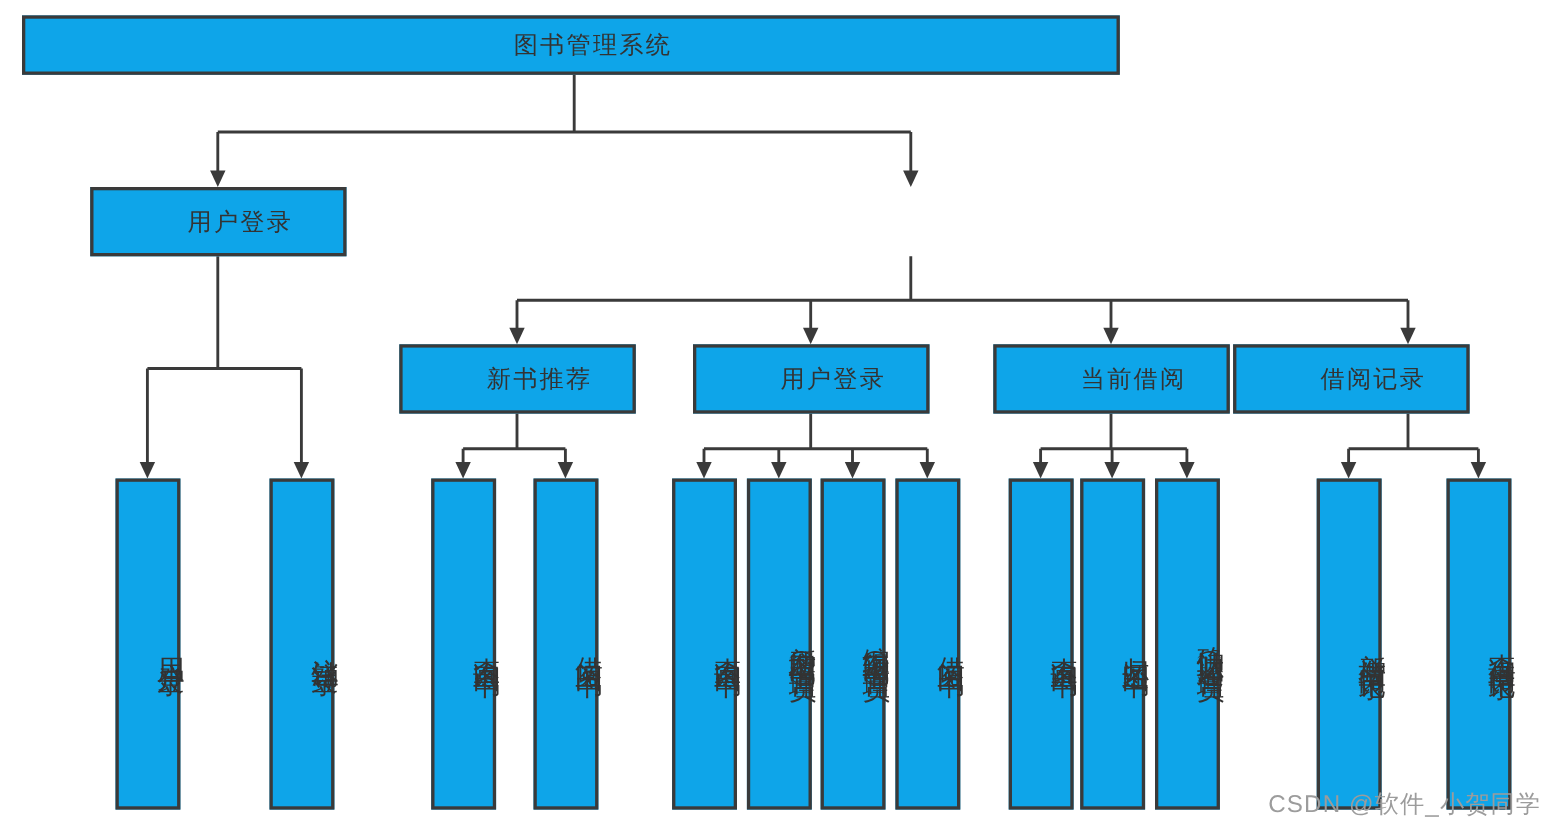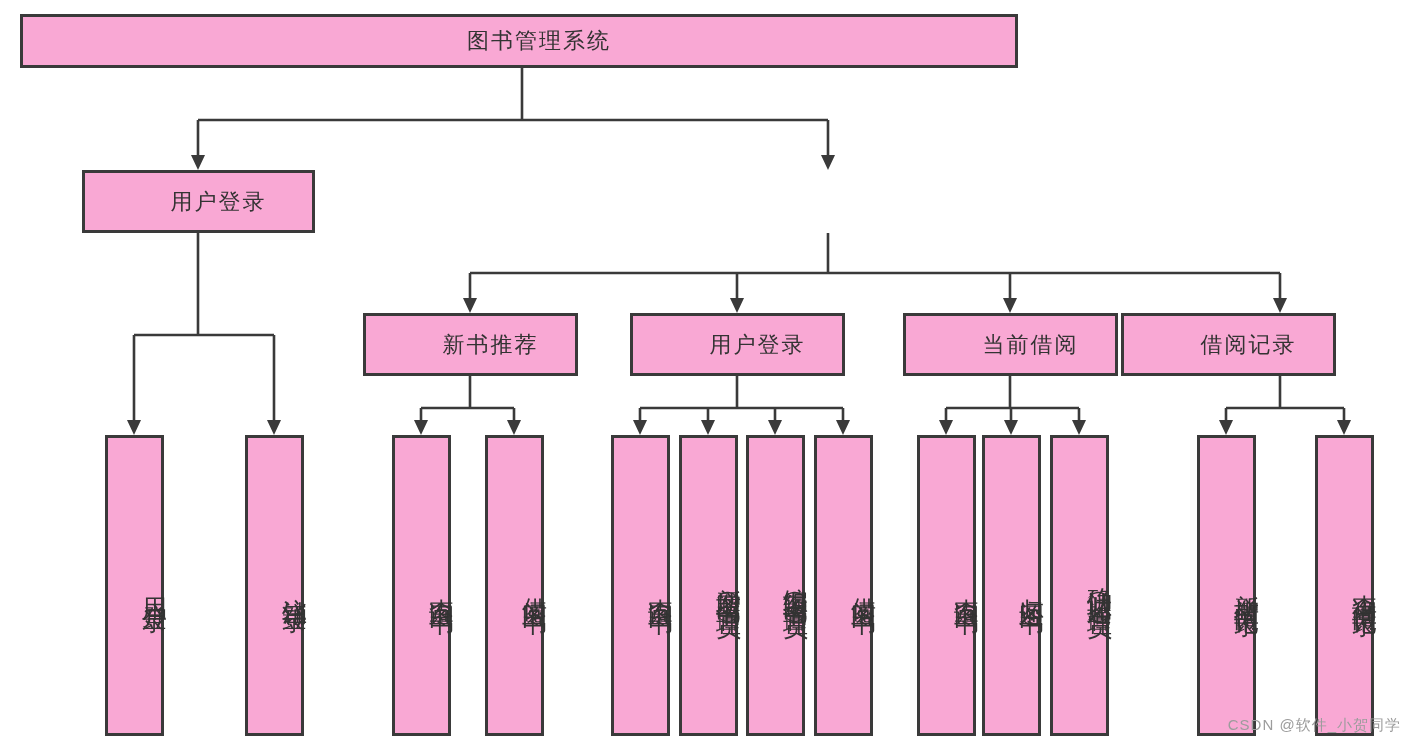--- a/index.html
+++ b/index.html
@@ -22,21 +22,21 @@
     left: 0; top: 0;
     width: 1405px; height: 747px;
     pointer-events: none;
   }
   svg.wires path { stroke: var(--line); stroke-width: 2.6; fill: none; }
   svg.wires polygon { fill: var(--line); stroke: none; }
   .box {
     position: absolute;
     box-sizing: border-box;
     border: 3px solid var(--line);
-    background: #f9a8d4;
+    background: #0ea5e9;
     color: var(--text);
     display: flex;
     align-items: center;
     justify-content: center;
     font-size: 22px;
     letter-spacing: 2px;
     white-space: nowrap;
     padding-left: 40px;
   }
   .root  { left: 20px;  top: 14px;  width: 998px; height: 54px; }
@@ -67,21 +67,21 @@
   .lf8  { left: 814px; }
   .lf9  { left: 917px; }
   .lf10 { left: 982px; }
   .lf11 { left: 1050px; }
   .lf12 { left: 1197px; }
   .lf13 { left: 1315px; }
   .watermark {
     position: absolute;
     right: 4px;
     top: 716px;
-    font-size: 15px;
+    font-size: 22px;
     color: var(--wm);
     letter-spacing: 1px;
     z-index: 10;
     white-space: nowrap;
   }
 </style>
 </head>
 <body>
 
 <div id="stage">

